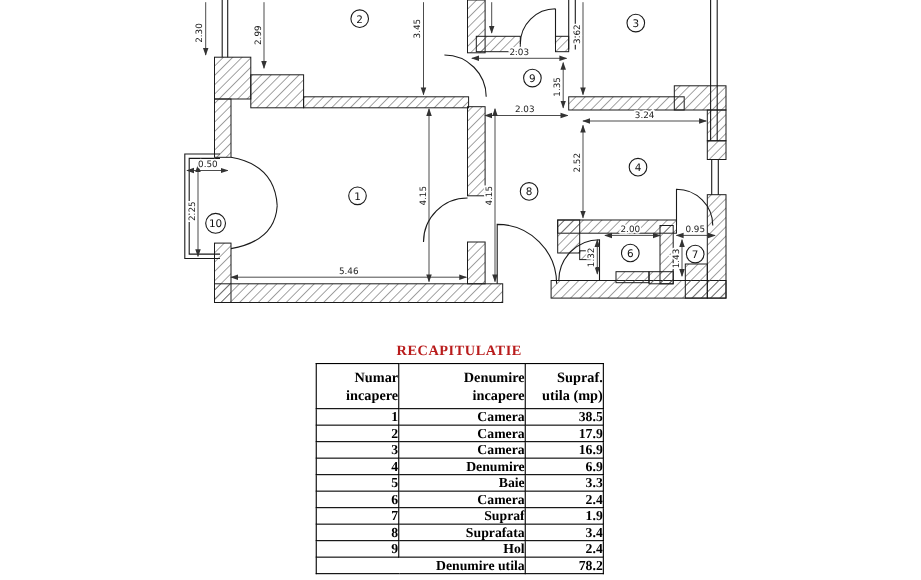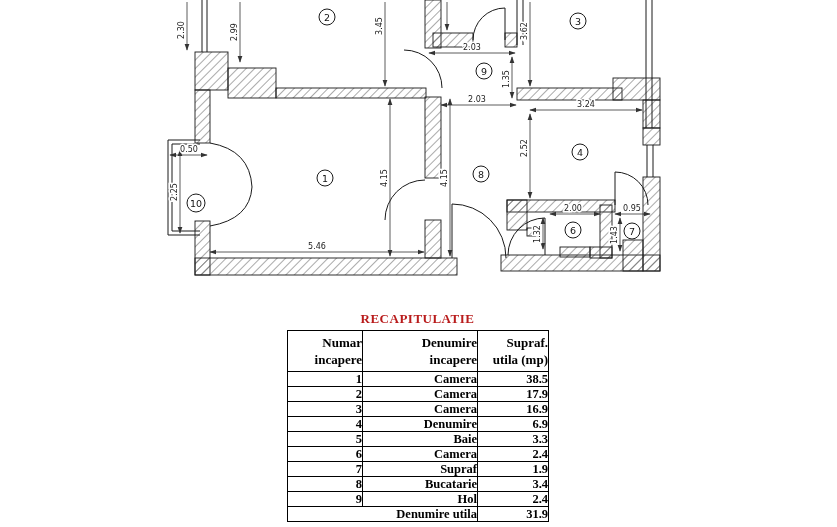--- a/index.html
+++ b/index.html
@@ -211,29 +211,29 @@
           <td>Camera</td>
           <td>2.4</td>
         </tr>
         <tr>
           <td>7</td>
           <td>Supraf</td>
           <td>1.9</td>
         </tr>
         <tr>
           <td>8</td>
-          <td>Bucatarie</td>
+          <td>Suprafata</td>
           <td>3.4</td>
         </tr>
         <tr>
           <td>9</td>
           <td>Hol</td>
           <td>2.4</td>
         </tr>
       </tbody>
     <tfoot>
       <tr>
         <td colspan="2">Denumire utila</td>
-        <td>31.9</td>
+        <td>78.2</td>
       </tr>
     </tfoot>
   </table>
 </div>
 
 </body></html>

